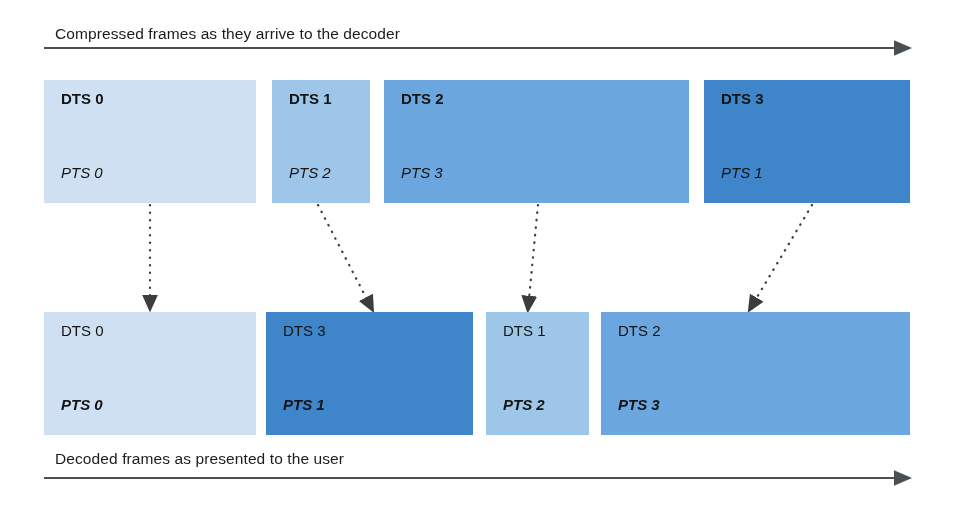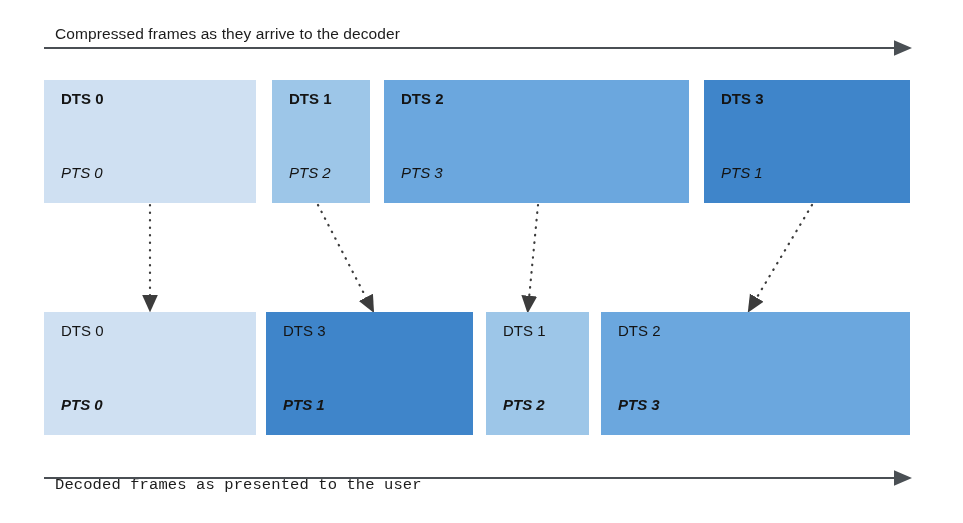--- a/index.html
+++ b/index.html
@@ -12,21 +12,21 @@
   #stage { position:relative; width:963px; height:454px; }
 
   .caption {
     position:absolute;
     font-size:15.5px;
     color:#1c1c1c;
     letter-spacing:0.1px;
     white-space:nowrap;
   }
   #caption-top    { left:55px; top:25px; }
-  #caption-bottom { left:55px; top:476px;font-family:Liberation Mono, monospace; }
+  #caption-bottom { left:55px; top:450px; }
 
   .axis-svg { position:absolute; left:0; top:0; width:963px; height:523px; pointer-events:none; }
 
   .frame {
     position:absolute;
     box-sizing:border-box;
   }
   .frame .lbl {
     position:absolute;
     left:17px;

